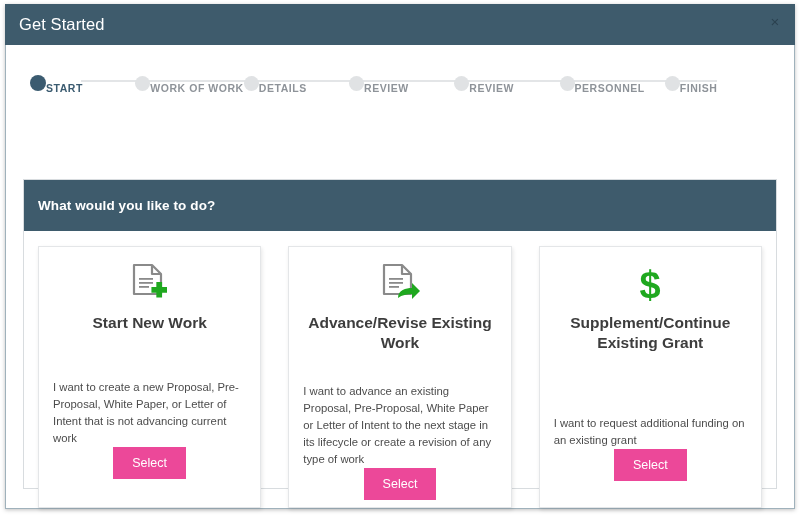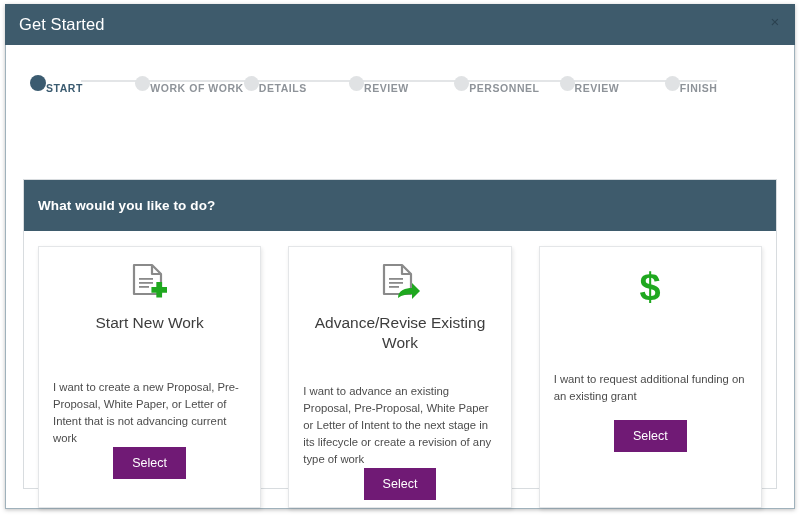--- a/index.html
+++ b/index.html
@@ -164,34 +164,34 @@
     display: flex;
     align-items: center;
     justify-content: center;
   }
   .card-title {
     margin-top: 8px;
     font-size: 15.5px;
     color: #3d3d3d;
     text-align: center;
     line-height: 1.28;
-    font-weight: 400;
+    font-weight: 700;
   }
   .card-desc {
     margin-top: 16px;
     font-size: 11.3px;
     color: #4c4c4c;
     text-align: left;
     line-height: 1.52;
     padding: 0 4px;
   }
   .card-select {
     margin-top: auto;
     margin-bottom: 55px;
-    background: #701a75;
+    background: #ec4899;
     color: #ffffff;
     border: none;
     font-family: "Liberation Sans", sans-serif;
     font-size: 12.5px;
     padding: 9px 19px;
     cursor: pointer;
   }
   .sp-1 { margin-top: 46px; }
   .sp-2 { margin-top: 30px; }
   .sp-3 { margin-top: 62px; }
@@ -231,27 +231,27 @@
 
         <div class="step">
           <div class="step-line" style="left:-50%;right:-50%;"></div>
           <div class="step-dot"></div>
           <div class="step-label">REVIEW</div>
         </div>
 
         <div class="step">
           <div class="step-line" style="left:-50%;right:-50%;"></div>
           <div class="step-dot"></div>
+          <div class="step-label">REVIEW</div>
+        </div>
+
+        <div class="step">
+          <div class="step-line" style="left:-50%;right:-50%;"></div>
+          <div class="step-dot"></div>
           <div class="step-label">PERSONNEL</div>
-        </div>
-
-        <div class="step">
-          <div class="step-line" style="left:-50%;right:-50%;"></div>
-          <div class="step-dot"></div>
-          <div class="step-label">REVIEW</div>
         </div>
 
         <div class="step">
           <div class="step-line" style="left:-50%;right:50%;"></div>
           <div class="step-dot"></div>
           <div class="step-label">FINISH</div>
         </div>
 
       </div>
     </div>
@@ -294,20 +294,21 @@
           <div class="card-desc sp-2">I want to advance an existing Proposal, Pre-Proposal, White Paper or Letter of Intent to the next stage in its lifecycle or create a revision of any type of work</div>
           <button class="card-select">Select</button>
         </div>
 
         <div class="card">
           <div class="card-icon">
             <svg width="40" height="42" viewBox="0 0 40 42">
               <text x="20" y="35" text-anchor="middle" font-family="Liberation Sans, sans-serif" font-size="38" font-weight="bold" fill="#1fa81f">$</text>
             </svg>
           </div>
+          <div class="card-title">Supplement/Continue Existing Grant</div>
           <div class="card-desc sp-3">I want to request additional funding on an existing grant</div>
           <button class="card-select">Select</button>
         </div>
 
       </div>
     </div>
 
   </div>
 </div>
 

